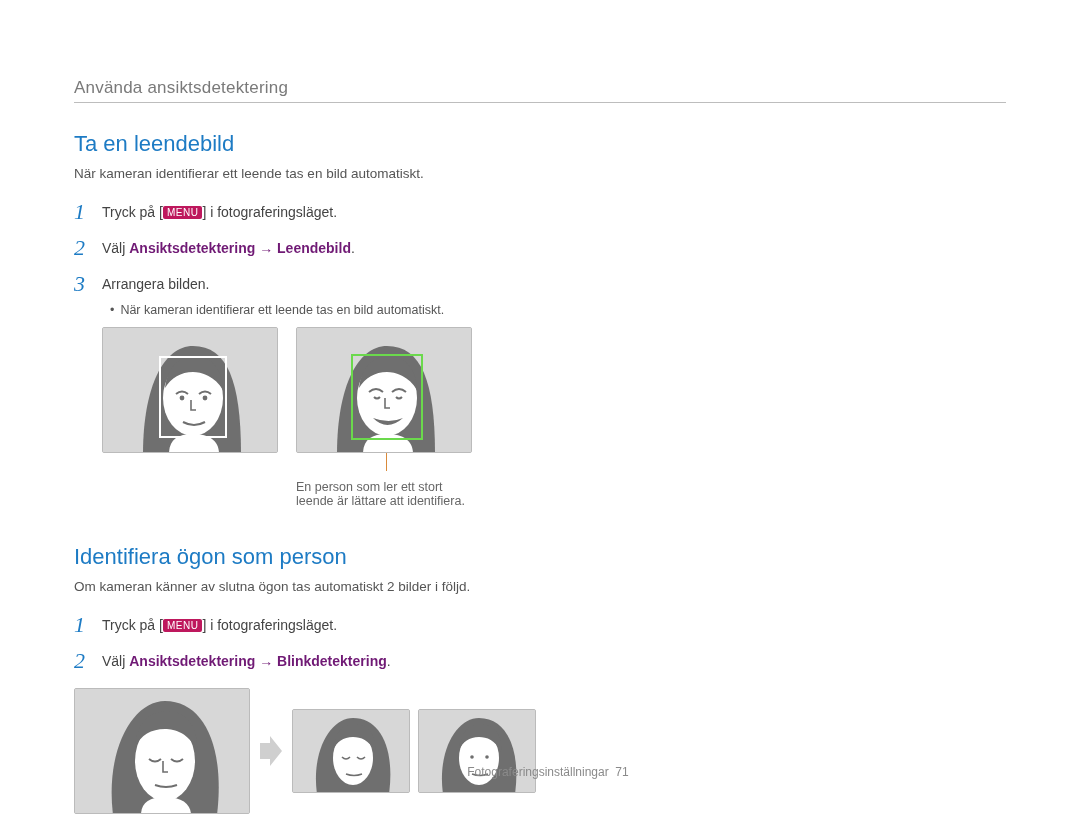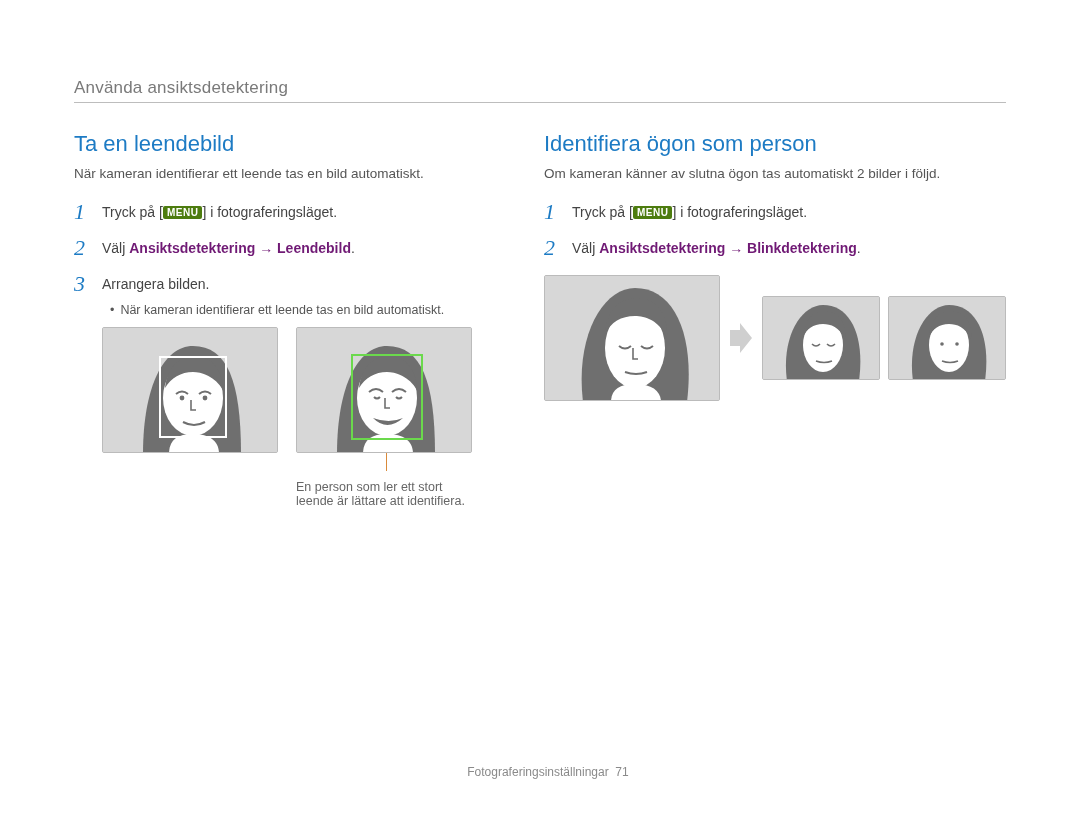--- a/index.html
+++ b/index.html
@@ -1,31 +1,31 @@
 <!DOCTYPE html>
 <html><head>
 <meta charset="utf-8">
 <style>
   * { box-sizing: border-box; margin: 0; padding: 0; }
   html, body { width: 1080px; height: 815px; background: #ffffff; font-family: Arial, Helvetica, sans-serif; color: #4a4a4a; }
   .page { width: 1080px; height: 815px; padding: 78px 74px 40px 74px; position: relative; }
   .header-title { font-size: 17px; font-weight: 300; color: #7a7a7a; letter-spacing: 0.2px; }
   .header-rule { border: none; border-top: 1px solid #bdbdbd; margin-top: 4px; }
-  .columns { display: flex; gap: 36px; margin-top: 28px; }
+  .columns { display: flex; gap: 36px; margin-top: 28px; flex-direction: column; }
   .col { flex: 1; }
   .section-title { font-size: 22px; font-weight: 400; color: #1d7bc4; margin-bottom: 8px; }
   .intro { font-size: 13.5px; line-height: 1.35; color: #555; margin-bottom: 18px; }
   .steps { list-style: none; }
   .step { display: flex; align-items: flex-start; gap: 10px; margin-bottom: 14px; }
   .step-num { font-size: 22px; font-style: italic; font-weight: 300; font-family: Georgia, 'Times New Roman', serif; color: #1d7bc4; min-width: 18px; line-height: 1; }
   .step-body { font-size: 14px; color: #444; line-height: 1.4; padding-top: 2px; }
   .step-body strong { font-weight: 700; color: #701a75; }
   .menu-chip {
     display: inline-flex; align-items: center; justify-content: center;
-    background: #4d7c0f; color: #fff; font-size: 10px; font-weight: 700;
+    background: #be185d; color: #fff; font-size: 10px; font-weight: 400;
     letter-spacing: 0.5px; padding: 2px 4px 1px 4px; border-radius: 2px;
     line-height: 1; vertical-align: middle; position: relative; top: -1px;
   }
   .bullet { font-size: 12.5px; color: #555; margin-left: 36px; margin-top: -6px; margin-bottom: 10px; display: flex; gap: 6px; }
   .bullet .dot { flex: 0 0 auto; }
   .figures-row { display: flex; gap: 18px; margin-top: 10px; margin-left: 28px; }
   .fig-caption { font-size: 12.5px; color: #666; margin-top: 10px; text-align: left; }
   .callout-line { width: 1px; height: 18px; background: #d98a3a; margin: 0 auto -1px auto; }
   .thumb { border: 1px solid #bbb; border-radius: 2px; background: #d7d7d7; position: relative; overflow: hidden; }
   .thumb.large { width: 176px; height: 126px; }

